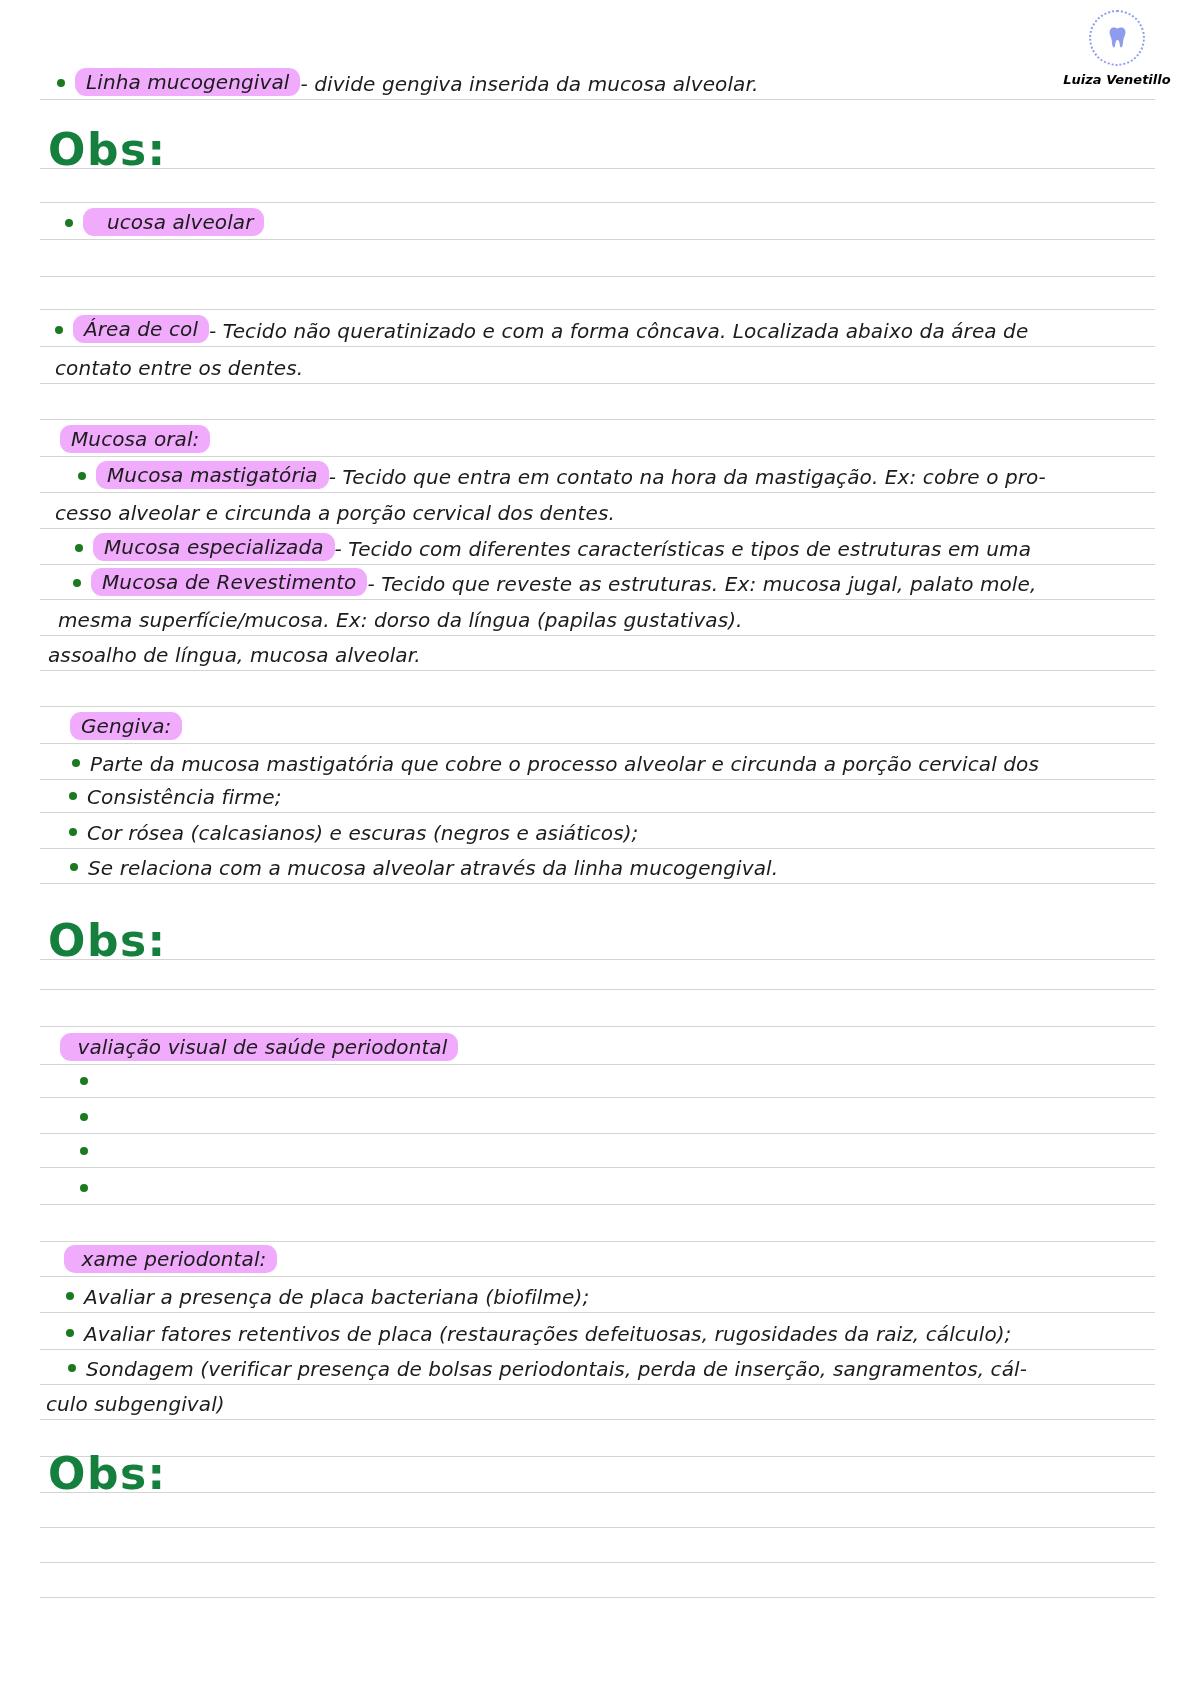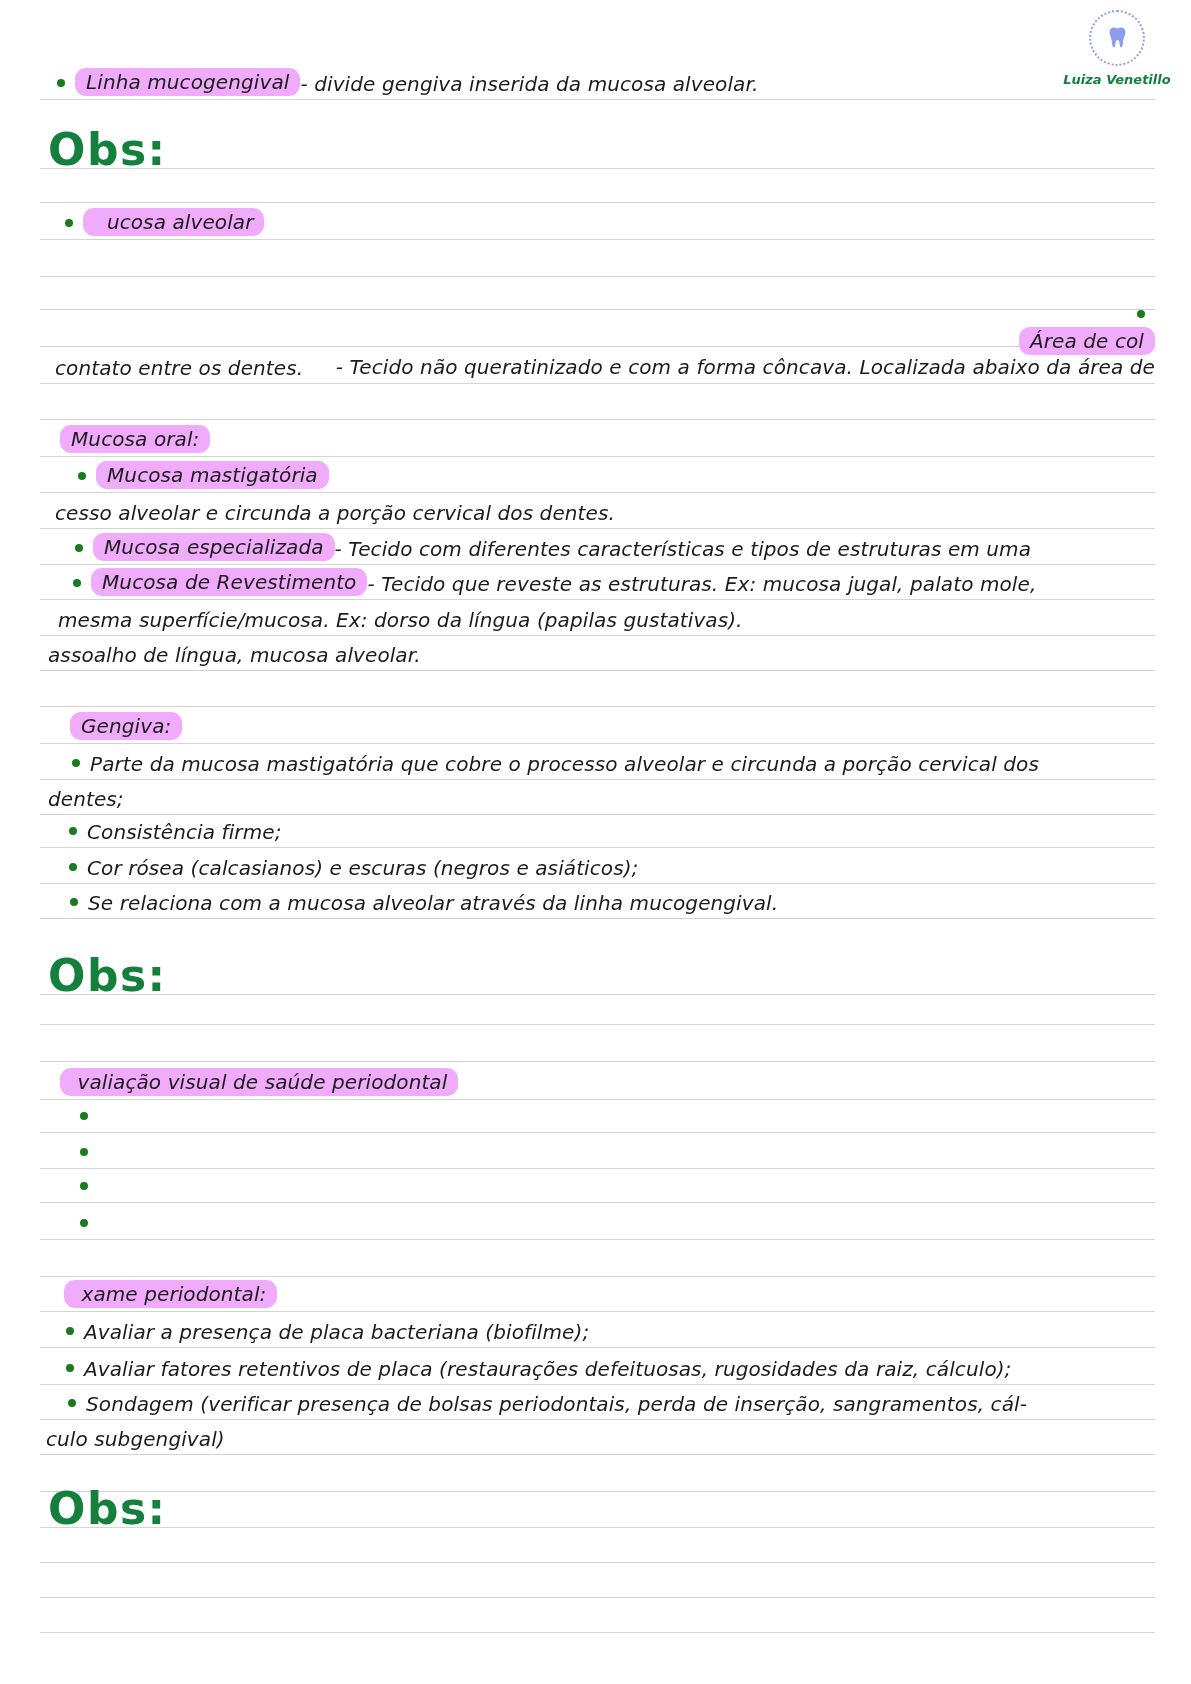--- a/index.html
+++ b/index.html
@@ -51,21 +51,21 @@
   .logo-circle {
     width:52px; height:52px;
     margin:0 auto;
     border:2.5px dotted #8d9cec;
     border-radius:50%;
     display:flex; align-items:center; justify-content:center;
     box-sizing:content-box;
   }
   .logo-caption {
     margin-top:6px;
-    color:#15803d;
+    color:#000000;
     font-size:13px;
     font-style:italic;
     font-weight:bold;
     white-space:nowrap;
   }
 </style>
 </head>
 <body>
 
 <div class="page">
@@ -88,35 +88,36 @@
       <div class="row obsrow" style="height: 69px; padding-left: 8px;">
         <span class="obs">Obs:</span>
       </div>
       <div class="row" style="height: 34px;"></div>
       <div class="row" style="height: 37px; padding-left: 25px;">
         <span class="bullet"></span>
         <span class="txt hl">&nbsp;&nbsp;ucosa alveolar</span>
       </div>
       <div class="row" style="height: 37px;"></div>
       <div class="row" style="height: 33px;"></div>
-      <div class="row" style="height: 37px; padding-left: 15px; flex-direction: column;">
+      <div class="row" style="height: 37px; padding-left: 15px;">
         <span class="bullet"></span>
         <span class="txt hl">Área de col</span>
         <span class="txt"> - Tecido não queratinizado e com a forma côncava. Localizada abaixo da área de</span>
       </div>
       <div class="row" style="height: 37px; padding-left: 15px;">
         <span class="txt">contato entre os dentes.</span>
       </div>
       <div class="row" style="height: 36px;"></div>
       <div class="row" style="height: 37px; padding-left: 20px;">
         <span class="txt hl">Mucosa oral:</span>
       </div>
       <div class="row" style="height: 36px; padding-left: 38px;">
         <span class="bullet"></span>
         <span class="txt hl">Mucosa mastigatória</span>
+        <span class="txt"> - Tecido que entra em contato na hora da mastigação. Ex: cobre o pro-</span>
       </div>
       <div class="row" style="height: 36px; padding-left: 15px;">
         <span class="txt">cesso alveolar e circunda a porção cervical dos dentes.</span>
       </div>
       <div class="row" style="height: 36px; padding-left: 35px;">
         <span class="bullet"></span>
         <span class="txt hl">Mucosa especializada</span>
         <span class="txt"> - Tecido com diferentes características e tipos de estruturas em uma</span>
       </div>
       <div class="row" style="height: 35px; padding-left: 33px;">
@@ -130,23 +131,20 @@
       <div class="row" style="height: 35px; padding-left: 8px;">
         <span class="txt">assoalho de língua, mucosa alveolar.</span>
       </div>
       <div class="row" style="height: 36px;"></div>
       <div class="row" style="height: 37px; padding-left: 30px;">
         <span class="txt hl">Gengiva:</span>
       </div>
       <div class="row" style="height: 36px; padding-left: 32px;">
         <span class="bullet"></span>
         <span class="txt">Parte da mucosa mastigatória que cobre o processo alveolar e circunda a porção cervical dos</span>
-      </div>
-      <div class="row" style="height: 35px; padding-left: 8px;">
-        <span class="txt">dentes;</span>
       </div>
       <div class="row" style="height: 33px; padding-left: 29px;">
         <span class="bullet"></span>
         <span class="txt">Consistência firme;</span>
       </div>
       <div class="row" style="height: 36px; padding-left: 29px;">
         <span class="bullet"></span>
         <span class="txt">Cor rósea (calcasianos) e escuras (negros e asiáticos);</span>
       </div>
       <div class="row" style="height: 35px; padding-left: 30px;">

